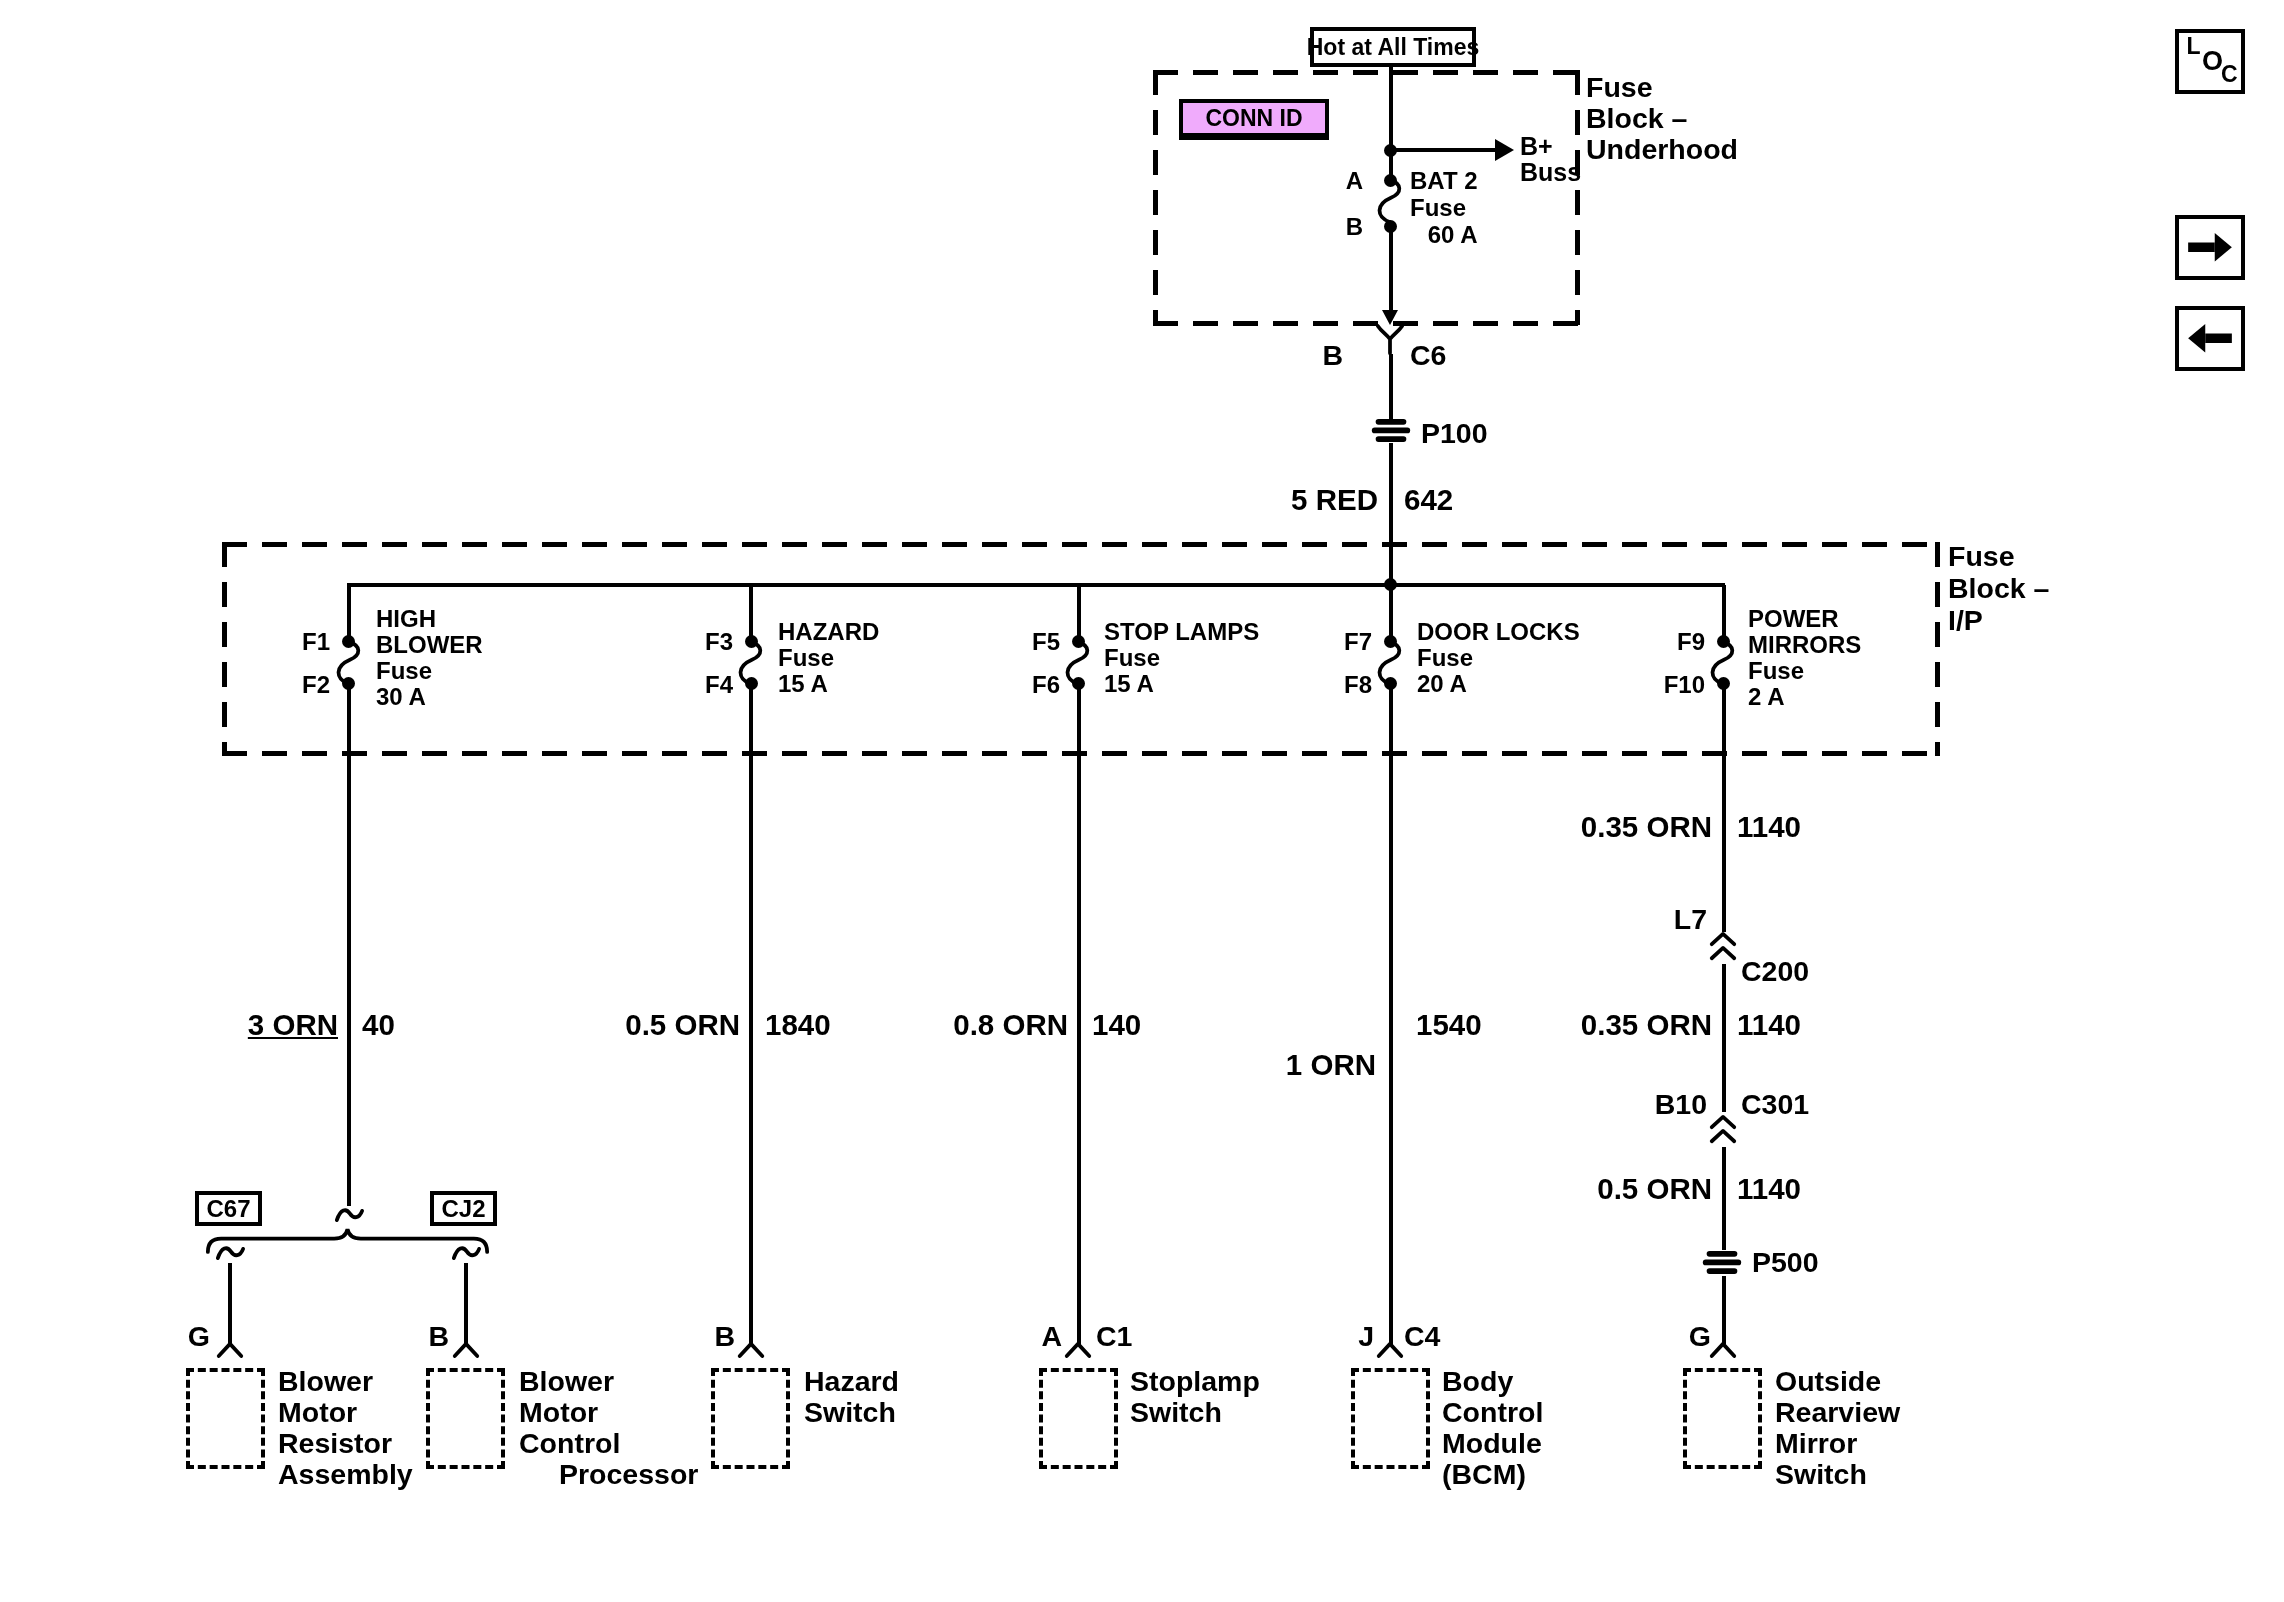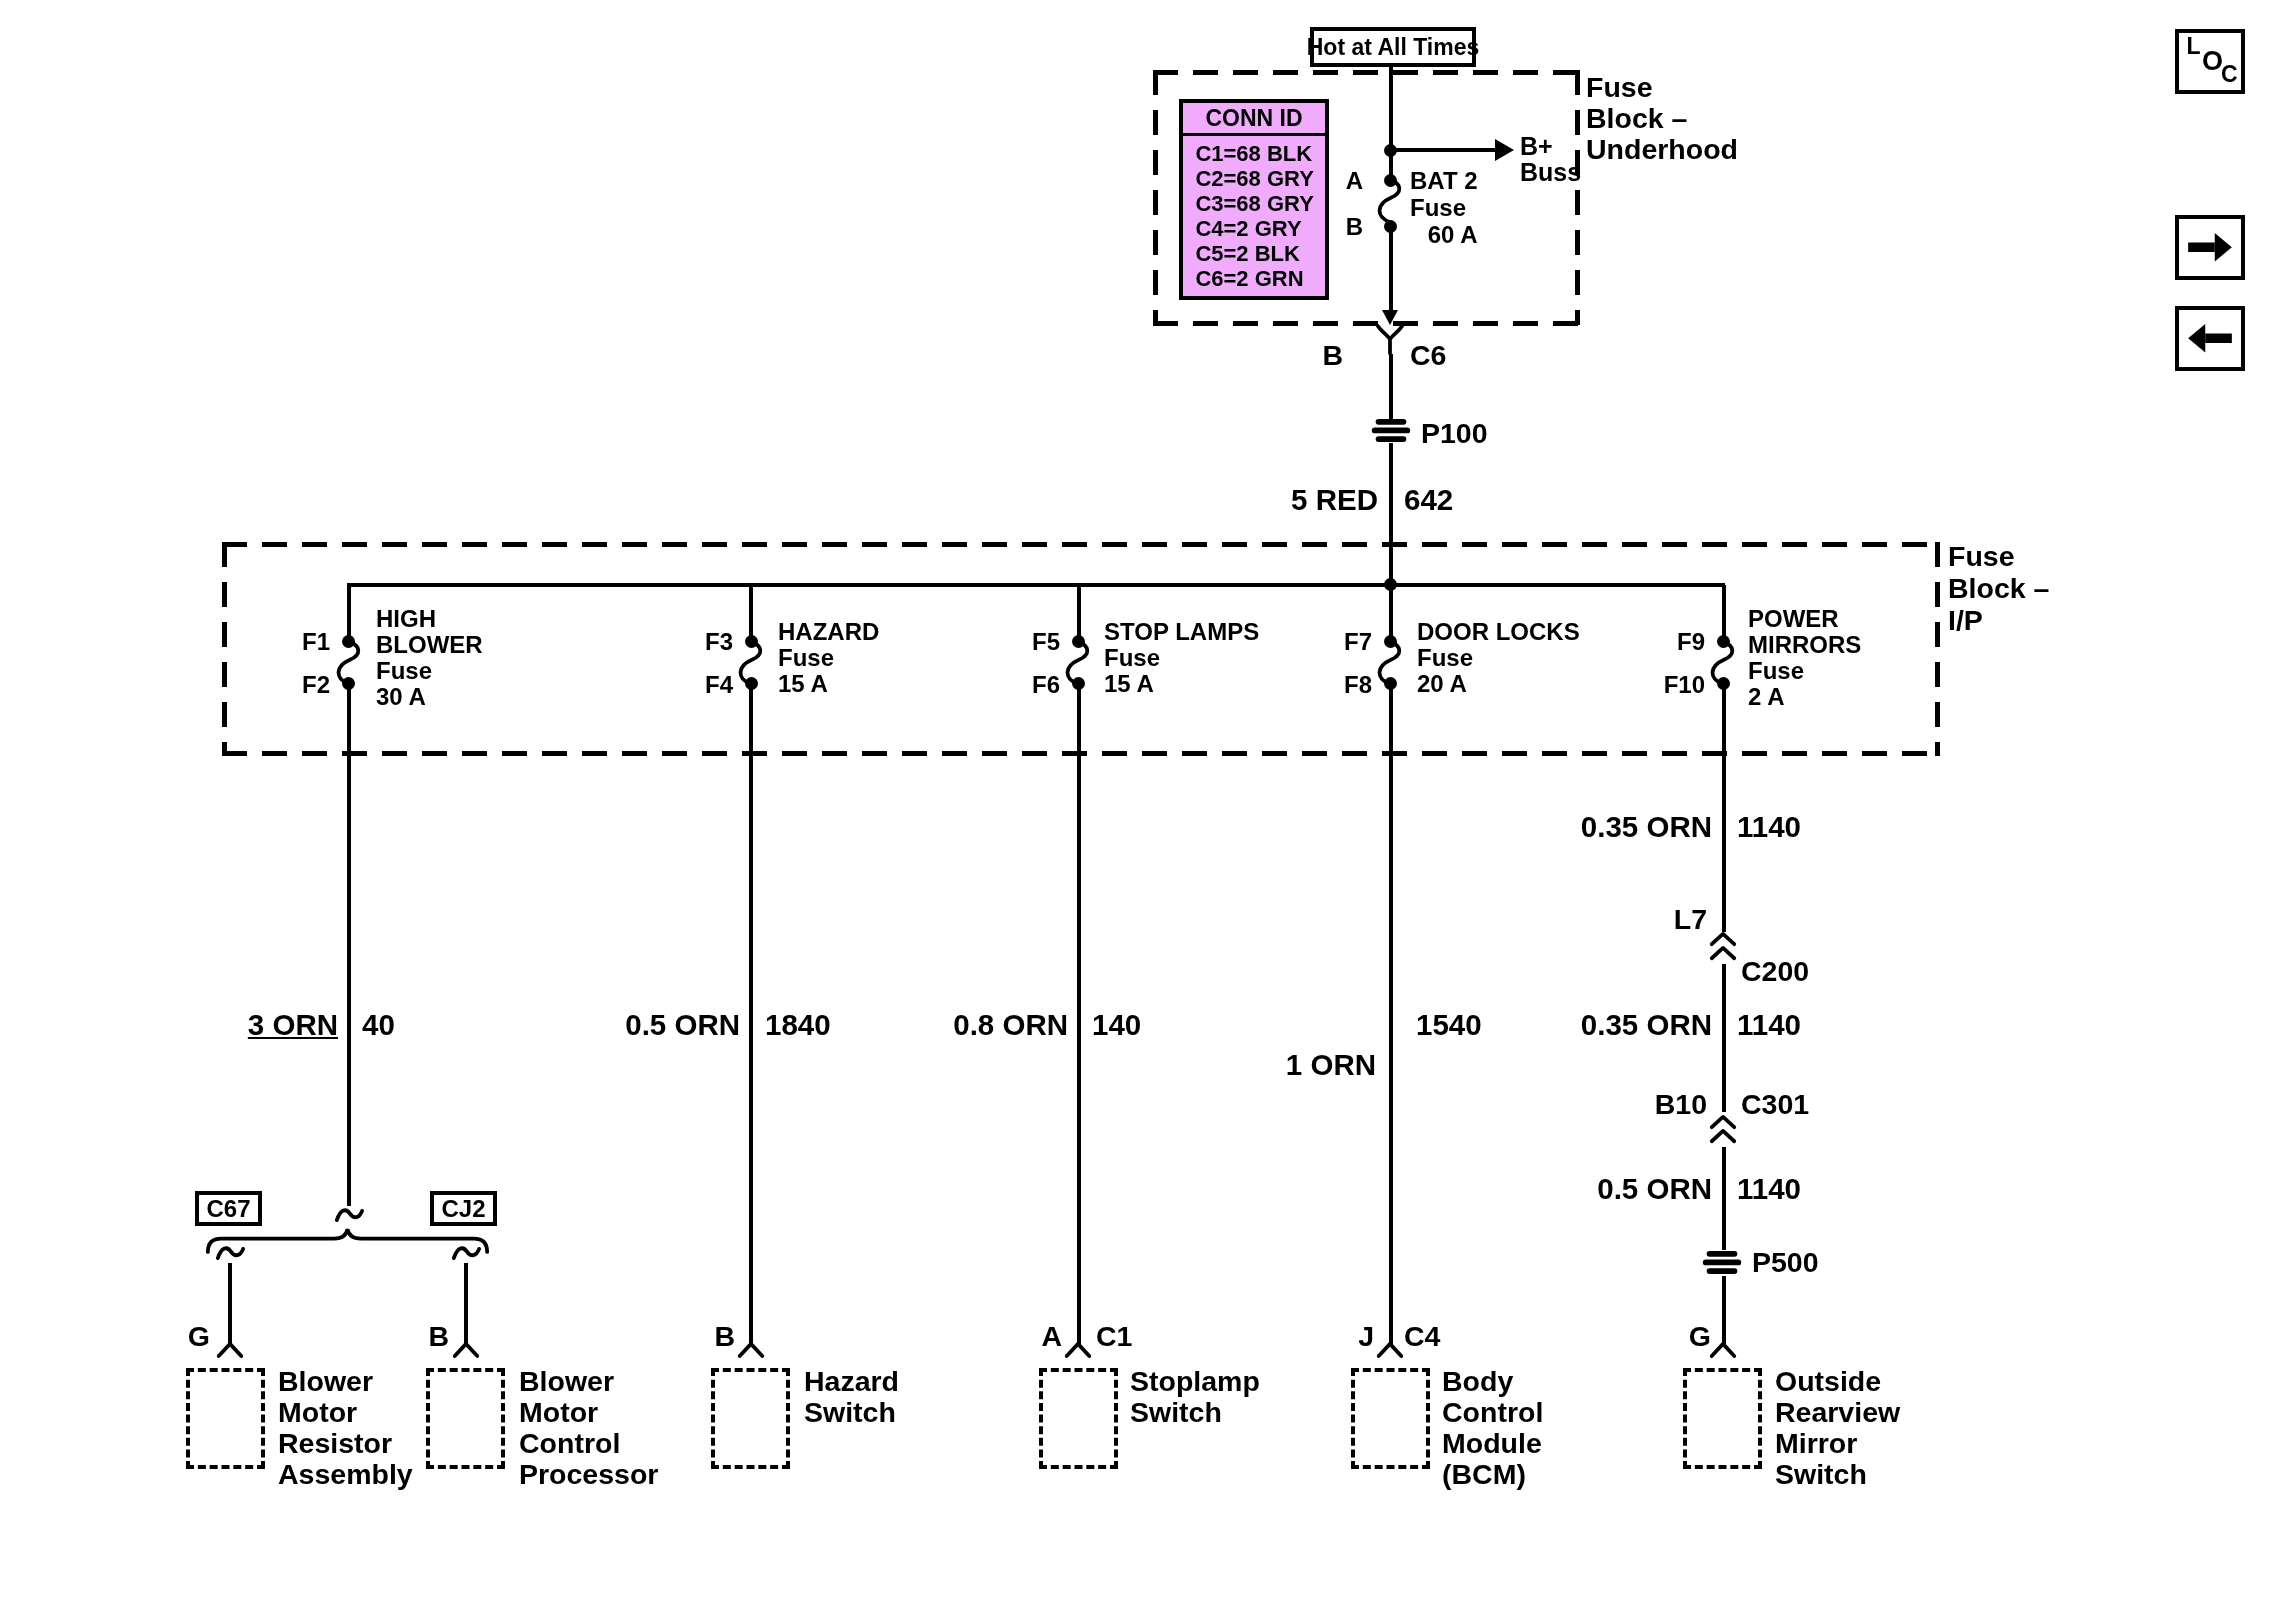--- a/index.html
+++ b/index.html
@@ -52,28 +52,20 @@
   <div class="dash-v" style="left:1153px;top:70px;height:255px;"></div>
   <div class="dash-v" style="left:1575px;top:70px;height:255px;"></div>
   <div class="t fs30 ml" style="left:1586px;top:72px;">
     <span style="display:block;">Fuse</span>
     <span style="display:block;">Block –</span>
     <span style="display:block;">Underhood</span>
   </div>
 
   <div class="t" style="left:1179px;top:99px;width:142px;border:4.8px solid #000;background:#f0abfc;">
     <div style="height:30px;border-bottom:3.8px solid #000;display:flex;align-items:center;justify-content:center;font-size:23px;">CONN ID</div>
-    <div style="padding:4.8px 0 5.7px 12.4px;font-size:22px;line-height:25px;">
-      <div>C1=68 BLK</div>
-      <div>C2=68 GRY</div>
-      <div>C3=68 GRY</div>
-      <div>C4=2 GRY</div>
-      <div>C5=2 BLK</div>
-      <div>C6=2 GRN</div>
-    </div>
   </div>
 
   <div class="wv" style="left:1389px;top:67px;height:114px;"></div>
   <div class="dot" style="left:1384px;top:144px;"></div>
   <div class="wh" style="left:1392px;top:148px;width:103px;"></div>
   <div class="t" style="left:1495px;top:139px;width:0;height:0;border-top:11.4px solid transparent;border-bottom:11.4px solid transparent;border-left:19px solid #000;"></div>
   <div class="t fs26" style="left:1520px;top:133px;line-height:26px;">
     <span style="display:block;">B+</span>
     <span style="display:block;">Buss</span>
   </div>
@@ -293,21 +285,21 @@
   <div class="t fs30 ml" style="left:278px;top:1366px;">
     <span style="display:block;">Blower</span>
     <span style="display:block;">Motor</span>
     <span style="display:block;">Resistor</span>
     <span style="display:block;">Assembly</span>
   </div>
   <div class="t fs30 ml" style="left:519px;top:1366px;">
     <span style="display:block;">Blower</span>
     <span style="display:block;">Motor</span>
     <span style="display:block;">Control</span>
-    <span style="display:block;">Processor</span>
+    <span style="display:block;margin-left:40px;">Processor</span>
   </div>
   <div class="t fs30 ml" style="left:804px;top:1366px;">
     <span style="display:block;">Hazard</span>
     <span style="display:block;">Switch</span>
   </div>
   <div class="t fs30 ml" style="left:1130px;top:1366px;">
     <span style="display:block;">Stoplamp</span>
     <span style="display:block;">Switch</span>
   </div>
   <div class="t fs30 ml" style="left:1442px;top:1366px;">

